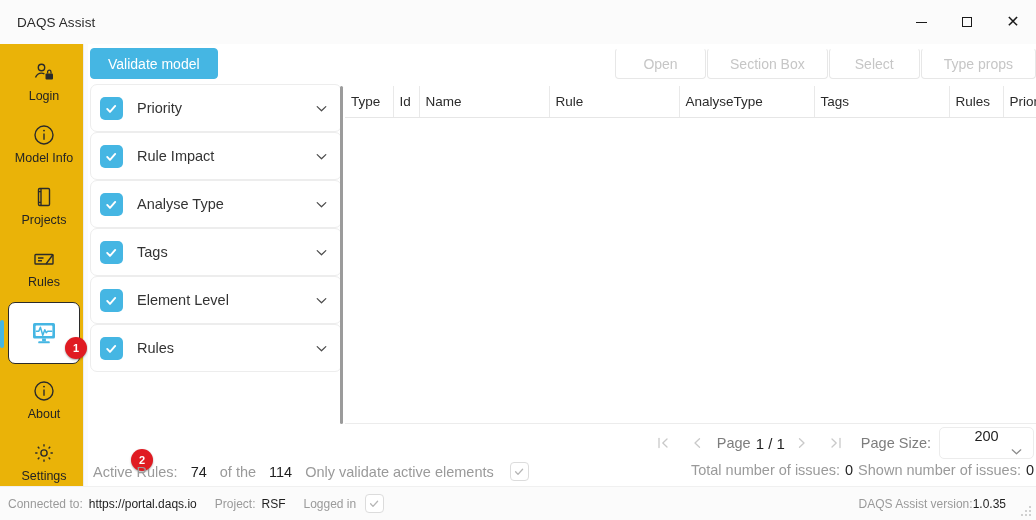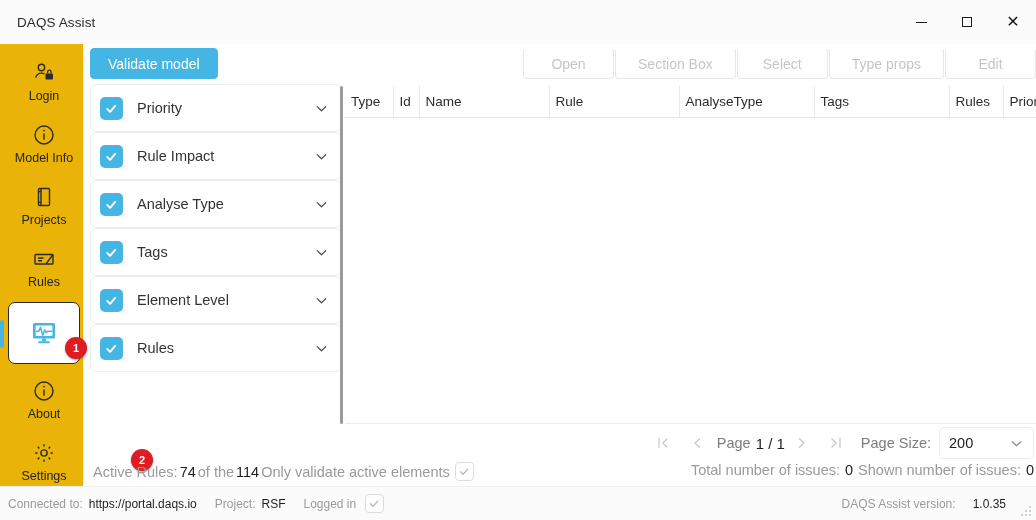--- a/index.html
+++ b/index.html
@@ -248,39 +248,40 @@
   .pagesize-select {
     width: 95px; height: 32px;
     border: 1px solid #ececec;
     border-radius: 5px;
     background: #fff;
     display: flex; align-items: center;
     padding: 0 9px;
     font-size: 14.5px;
     color: #1f1f1f;
     cursor: pointer;
+    flex-direction: column;
   }
   .pagesize-select .chev { margin-left: auto; color: #8a8a8a; }
 
   
   .counters {
     position: absolute;
     left: 0; top: 415px;
     width: 948px; height: 27px;
     font-size: 14.5px;
     color: #9a9a9a;
   }
   .badge-active {
     position: absolute;
     left: 43px; top: -10px;
     width: 22px; height: 22px;
   }
   .counter-left {
     position: absolute; left: 5px; top: 3px;
-    display: flex; align-items: center; gap: 2px;
+    display: flex; align-items: center; gap: 13px;
     white-space: nowrap;
   }
   .counter-right {
     position: absolute; right: 2px; top: 3px;
     display: flex; align-items: center; gap: 5px;
     white-space: nowrap;
   }
   .strong { color: #1f1f1f; }
   .cbx-gray {
     width: 19px; height: 19px;
@@ -302,21 +303,21 @@
     font-size: 12px;
     color: #9a9a9a;
   }
   .status-left {
     display: flex; align-items: center; gap: 6px;
     margin-left: 8px;
     white-space: nowrap;
   }
   .status-right {
     position: absolute; right: 30px;
-    display: flex; align-items: center; gap: 17px;
+    display: flex; align-items: center; gap: 0;
     white-space: nowrap;
   }
   .sep { display: inline-block; width: 6px; }
   .grip {
     position: absolute; right: 3px; bottom: 2px;
     width: 13px; height: 13px;
   }
   .grip i {
     position: absolute; width: 2px; height: 2px;
     background: #c2c2c2; border-radius: 50%;
@@ -430,21 +431,20 @@
 
     <div class="toprow">
       <div class="tabs">
         <div class="tab active">Validate model</div>
       </div>
       <div class="toolbar">
         <div class="tbtn">Open</div>
         <div class="tbtn">Section Box</div>
         <div class="tbtn">Select</div>
         <div class="tbtn">Type props</div>
-        <div class="tbtn">Edit</div>
       </div>
     </div>
 
     <div class="filterpanel">
 
       <div class="filter-row">
         <span class="cbx">
           <svg width="15" height="15" viewBox="0 0 15 15">
               <path d="M3.2 7.9l2.8 3 5.2-6" fill="none" stroke="#fff" stroke-width="1.9" stroke-linecap="round" stroke-linejoin="round"></path>
             </svg>

